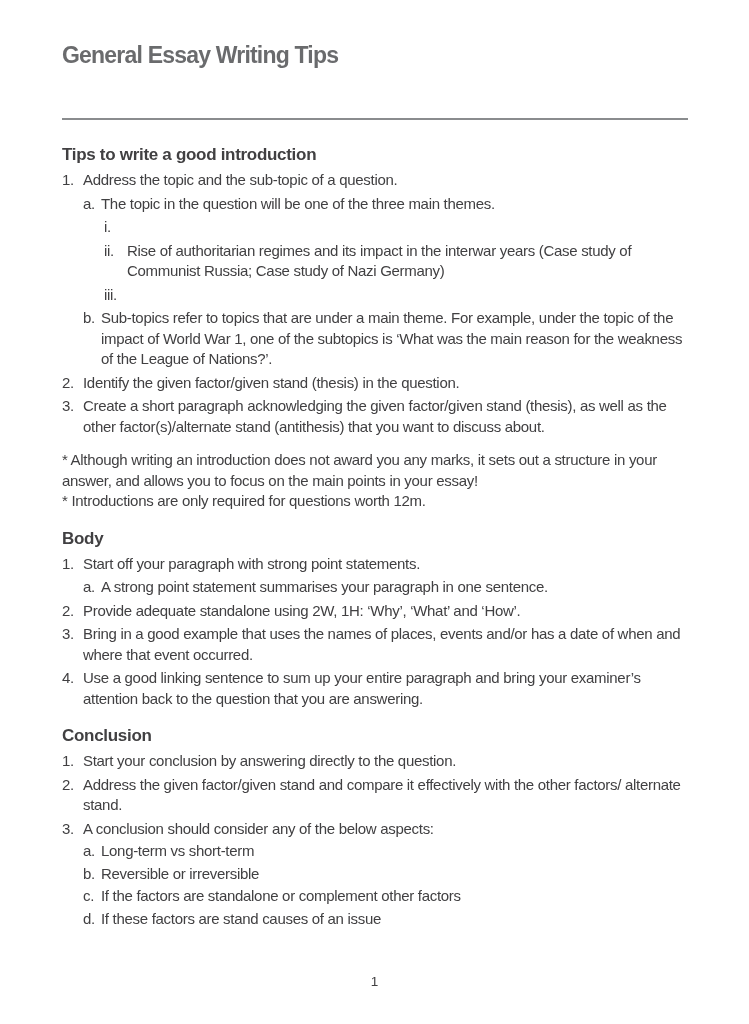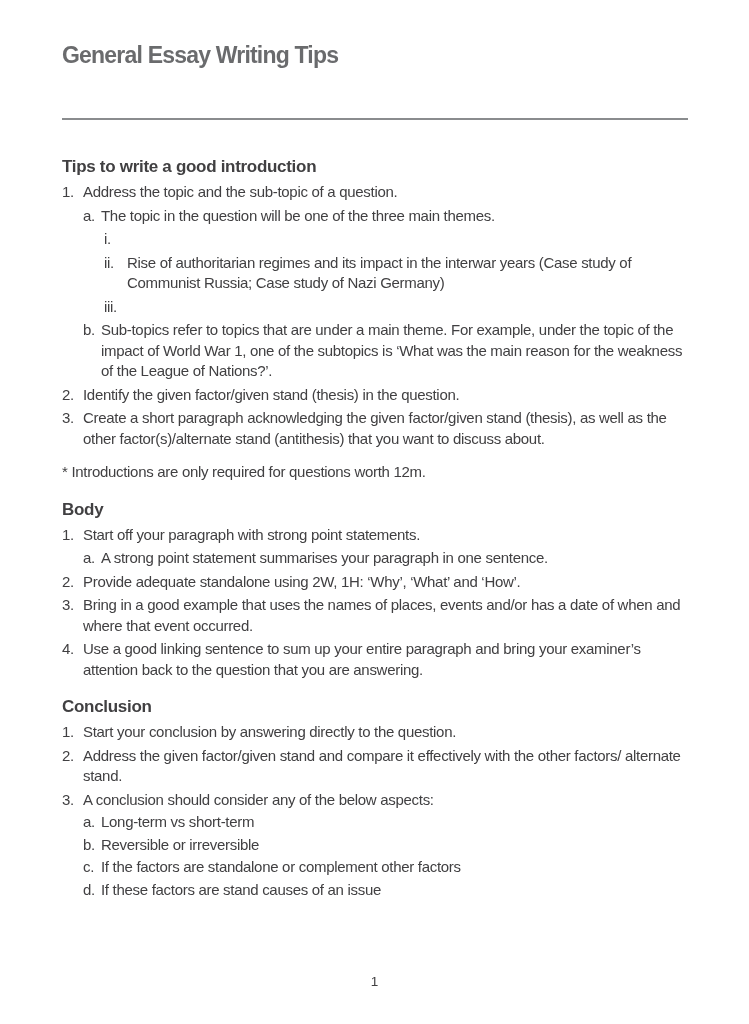--- a/index.html
+++ b/index.html
@@ -38,21 +38,21 @@
   }
   .section-heading {
     margin: 15px 0 2px 0;
     font-size: 17px;
     line-height: 24px;
     font-weight: 700;
     letter-spacing: -0.3px;
     color: #414042;
   }
   .section-heading:first-child {
-    margin-top: 35px;
+    margin-top: 23px;
   }
   .li {
     display: flex;
     margin-top: 3px;
     font-size: 15px;
     line-height: 20.5px;
     letter-spacing: -0.3px;
   }
   .li .marker {
     flex: 0 0 auto;
@@ -64,21 +64,21 @@
   .li.lvl3 .marker { width: 23px; }
   .li .li-text { flex: 1 1 auto; }
   
   .li.lvl2:nth-last-child(-n+4) { margin-top: 2px; }
   .note {
     margin: 13px 0 0 0;
     font-size: 15px;
     line-height: 20.5px;
     letter-spacing: -0.3px;
   }
-  .note + .note { margin-top: 7px; text-decoration: underline; }
+  .note + .note { margin-top: 0; }
   .page-number {
     position: absolute;
     left: 0;
     top: 974px;
     width: 749px;
     text-align: center;
     font-size: 13.5px;
     color: #414042;
   }
 </style>
@@ -114,20 +114,21 @@
           <div class="li-text">Sub-topics refer to topics that are under a main theme. For example, under the topic of the impact of World War 1, one of the subtopics is ‘What was the main reason for the weakness of the League of Nations?’.</div>
         </div>
         <div class="li lvl1">
           <span class="marker">2.</span>
           <div class="li-text">Identify the given factor/given stand (thesis) in the question.</div>
         </div>
         <div class="li lvl1">
           <span class="marker">3.</span>
           <div class="li-text">Create a short paragraph acknowledging the given factor/given stand (thesis), as well as the other factor(s)/alternate stand (antithesis) that you want to discuss about.</div>
         </div>
+        <p class="note">* Although writing an introduction does not award you any marks, it sets out a structure in your answer, and allows you to focus on the main points in your essay!</p>
         <p class="note">* Introductions are only required for questions worth 12m.</p>
         <h2 class="section-heading">Body</h2>
         <div class="li lvl1">
           <span class="marker">1.</span>
           <div class="li-text">Start off your paragraph with strong point statements.</div>
         </div>
         <div class="li lvl2">
           <span class="marker">a.</span>
           <div class="li-text">A strong point statement summarises your paragraph in one sentence.</div>
         </div>

